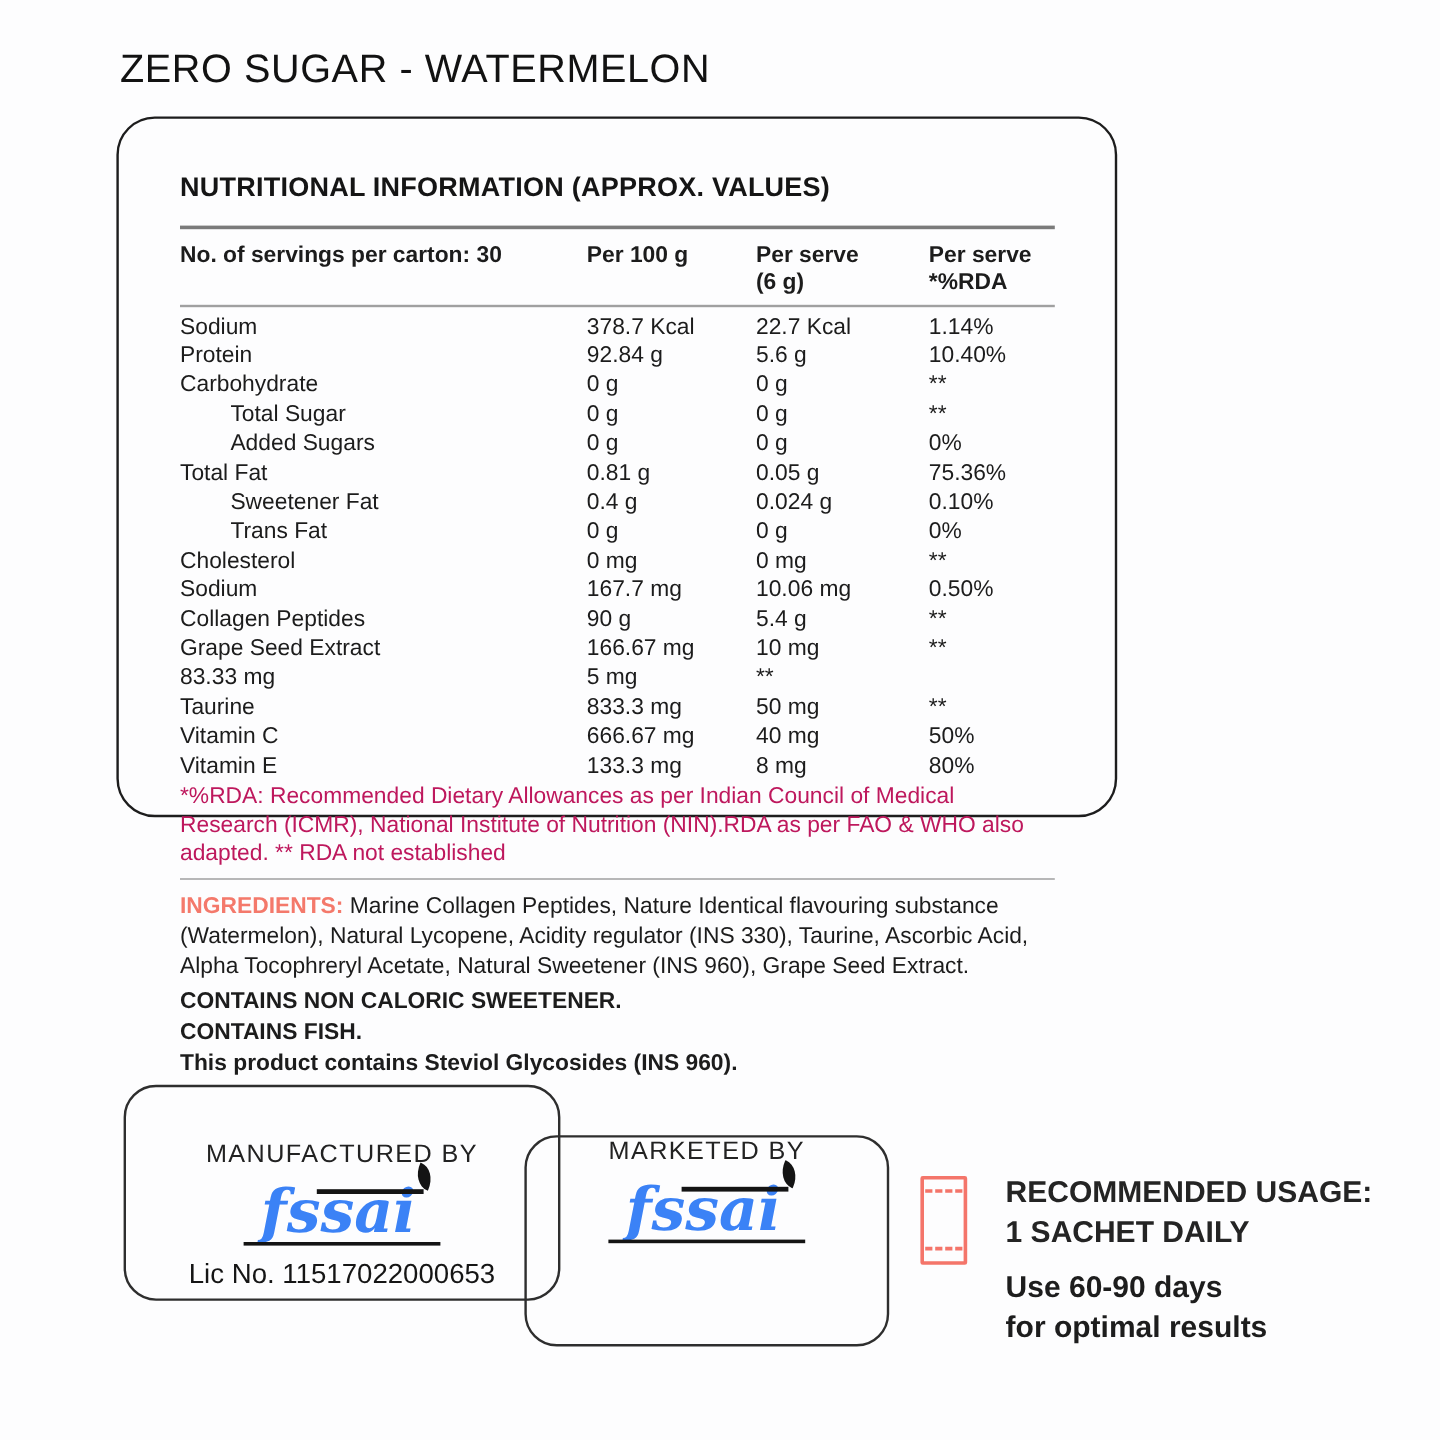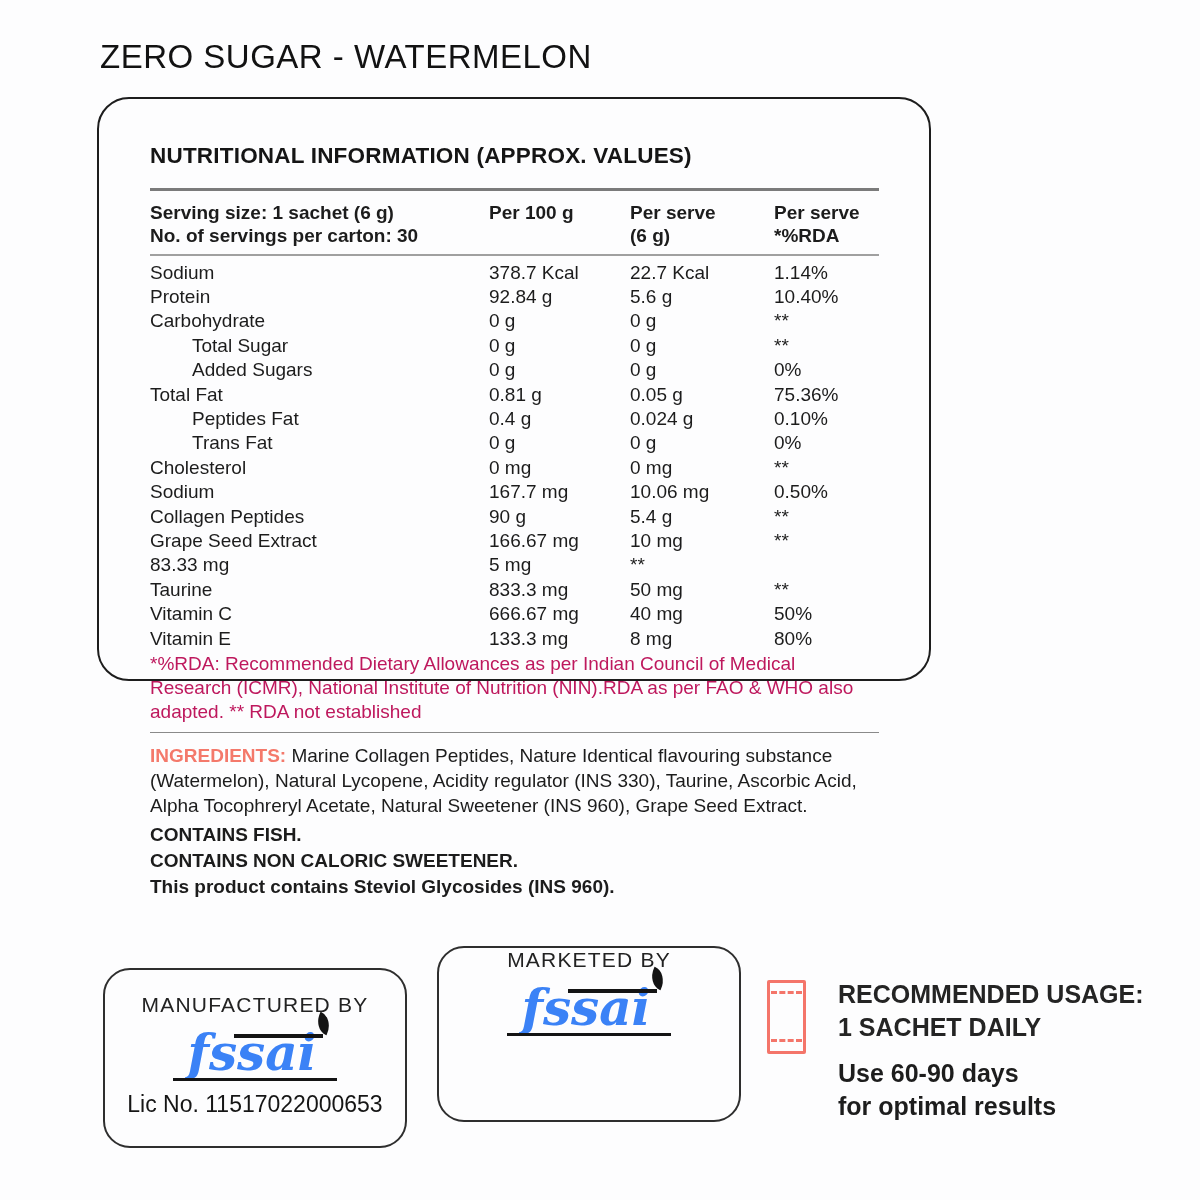--- a/index.html
+++ b/index.html
@@ -32,21 +32,21 @@
   .td.indent { padding-left:42px; }
   .rda-note { margin:1px 0 0 0; font-size:19px; line-height:24.2px; color:#be185d; }
   .ingredients { margin:10px 0 0 0; font-size:19px; line-height:25px; }
   .ing-label { color:#F4796B; font-weight:700; }
   .contains { margin-top:4px; font-size:19px; font-weight:700; line-height:25.8px; }
   
   .fbox {
     position:absolute; box-sizing:border-box; text-align:center;
     border:2px solid #2e2e2e; border-radius:27px; background:transparent;
   }
-  .box-a { left:103px; top:968px; width:304px; height:180px; padding-top:23px; }
+  .box-a { left:103px; top:904px; width:364px; height:180px; padding-top:44px; }
   .box-b { left:437px; top:946px; width:304px; height:176px; }
   .fbox-title { font-size:21px; letter-spacing:1.2px; color:#222; }
   .fssai {
     position:relative; display:inline-block; margin-top:4px;
     font-family:"DejaVu Serif", serif; font-style:italic; font-weight:700;
     font-size:50px; line-height:1.04; color:#3b82f6; padding:6px 12px 4px 6px;
   }
   .fssai .bar-top    { position:absolute; top:13px; left:36%; right:6px;  height:3.5px; background:#141414; }
   .fssai .bar-bottom { position:absolute; bottom:2px; left:-8px; right:-8px; height:3.5px; background:#141414; }
   .fssai .leaf {
@@ -69,21 +69,20 @@
 <body>
 
 <h1 class="page-title">ZERO SUGAR - WATERMELON</h1>
 
 <section class="panel">
   <h2 class="panel-title">NUTRITIONAL INFORMATION (APPROX. VALUES)</h2>
   <div class="rule rule-thick"></div>
 
   <div class="thead grid">
     <div class="th">
-      <div>Serving size: 1 sachet (6 g)</div>
       <div>No. of servings per carton: 30</div>
     </div>
     <div class="th">Per 100 g</div>
     <div class="th">
       <div>Per serve</div>
       <div>(6 g)</div>
     </div>
     <div class="th">
       <div>Per serve</div>
       <div>*%RDA</div>
@@ -122,21 +121,21 @@
       <div class="td">0 g</div>
       <div class="td">0%</div>
     </div>
     <div class="tr">
       <div class="td name">Total Fat</div>
       <div class="td">0.81 g</div>
       <div class="td">0.05 g</div>
       <div class="td">75.36%</div>
     </div>
     <div class="tr">
-      <div class="td name indent">Peptides Fat</div>
+      <div class="td name indent">Sweetener Fat</div>
       <div class="td">0.4 g</div>
       <div class="td">0.024 g</div>
       <div class="td">0.10%</div>
     </div>
     <div class="tr">
       <div class="td name indent">Trans Fat</div>
       <div class="td">0 g</div>
       <div class="td">0 g</div>
       <div class="td">0%</div>
     </div>
@@ -191,22 +190,22 @@
 
   <p class="rda-note">*%RDA: Recommended Dietary Allowances as per Indian Council of Medical Research (ICMR), National Institute of Nutrition (NIN).RDA as per FAO &amp; WHO also adapted. ** RDA not established</p>
   <div class="rule rule-mid"></div>
 
   <p class="ingredients">
     <span class="ing-label">INGREDIENTS:</span>
     <span class="ing-text">Marine Collagen Peptides, Nature Identical flavouring substance (Watermelon), Natural Lycopene, Acidity regulator (INS 330), Taurine, Ascorbic Acid, Alpha Tocophreryl Acetate, Natural Sweetener (INS 960), Grape Seed Extract.</span>
   </p>
 
   <div class="contains">
+    <div>CONTAINS NON CALORIC SWEETENER.</div>
     <div>CONTAINS FISH.</div>
-    <div>CONTAINS NON CALORIC SWEETENER.</div>
     <div>This product contains Steviol Glycosides (INS 960).</div>
   </div>
 </section>
 
 <section class="fbox box-a">
   <div class="fbox-title">MANUFACTURED BY</div>
   <div class="fssai">
     <span class="bar-top"></span>
     <span class="leaf"></span>
     <span>fssai</span>

